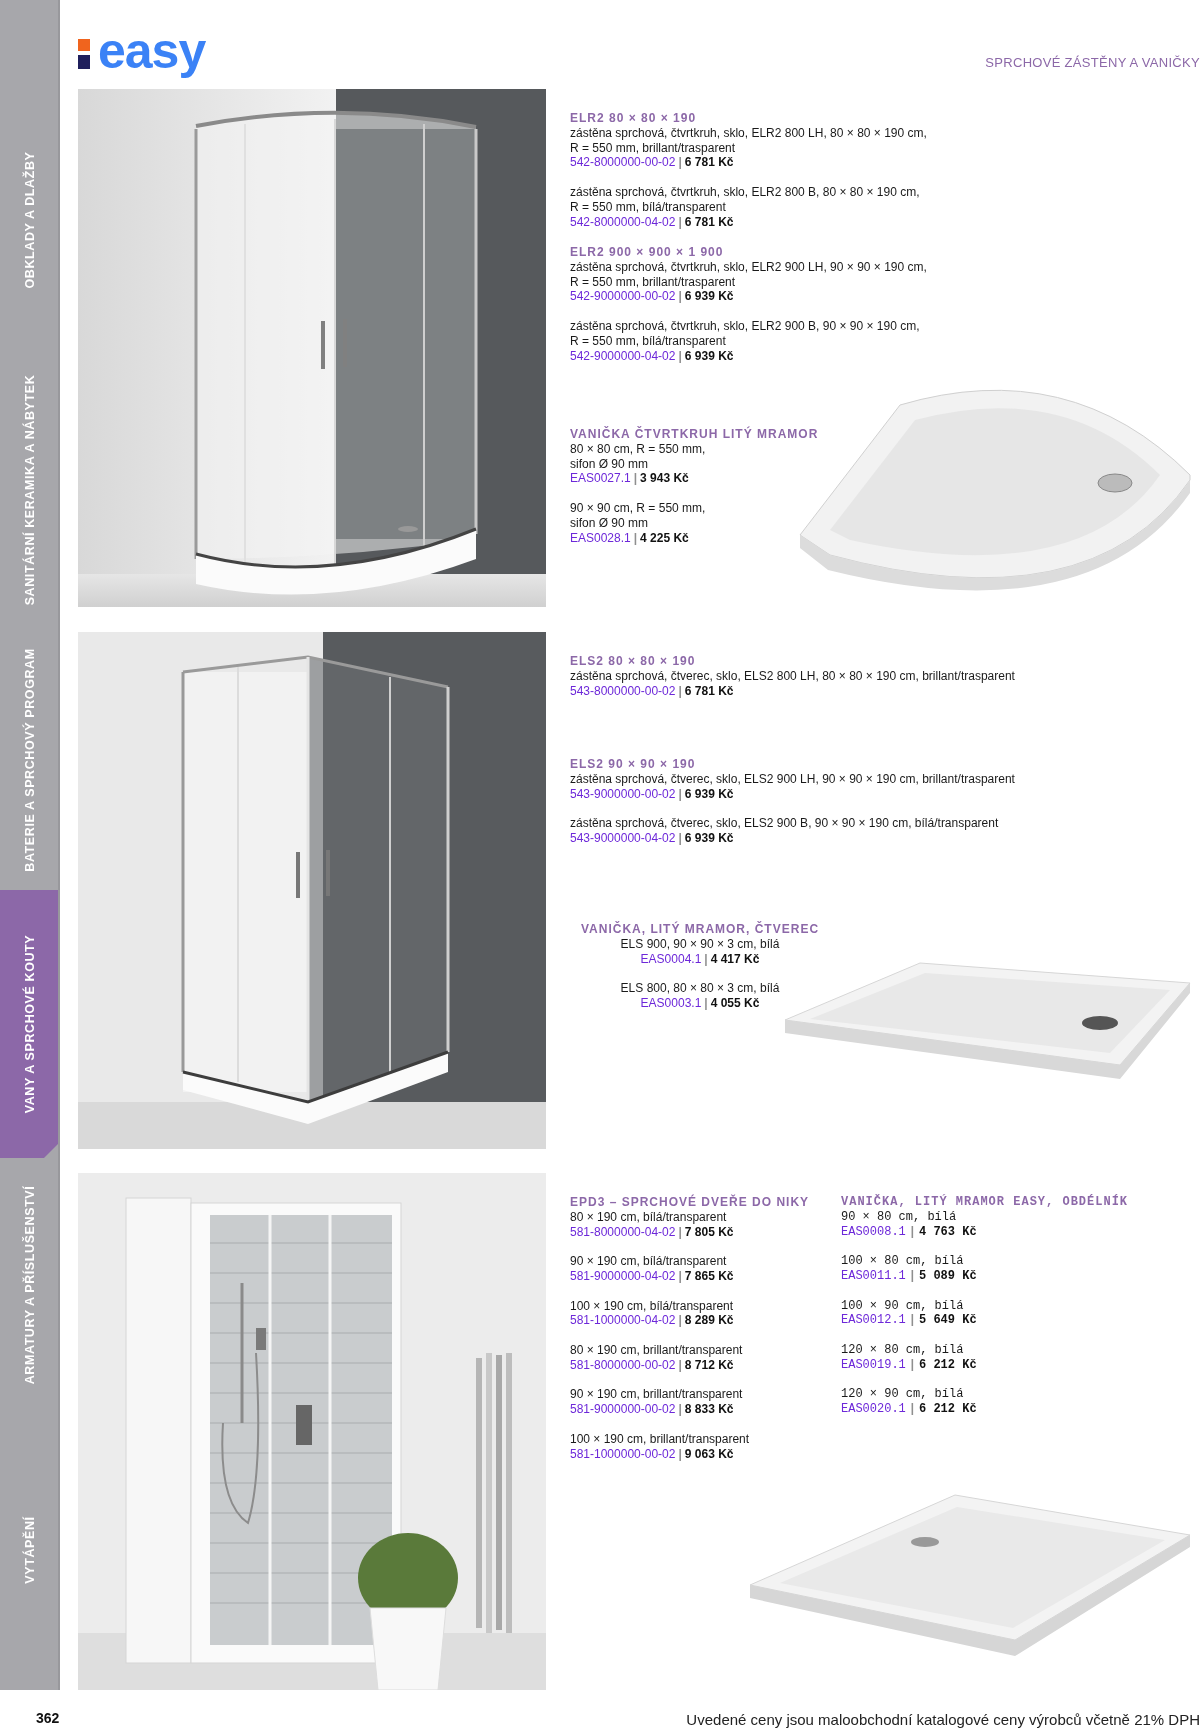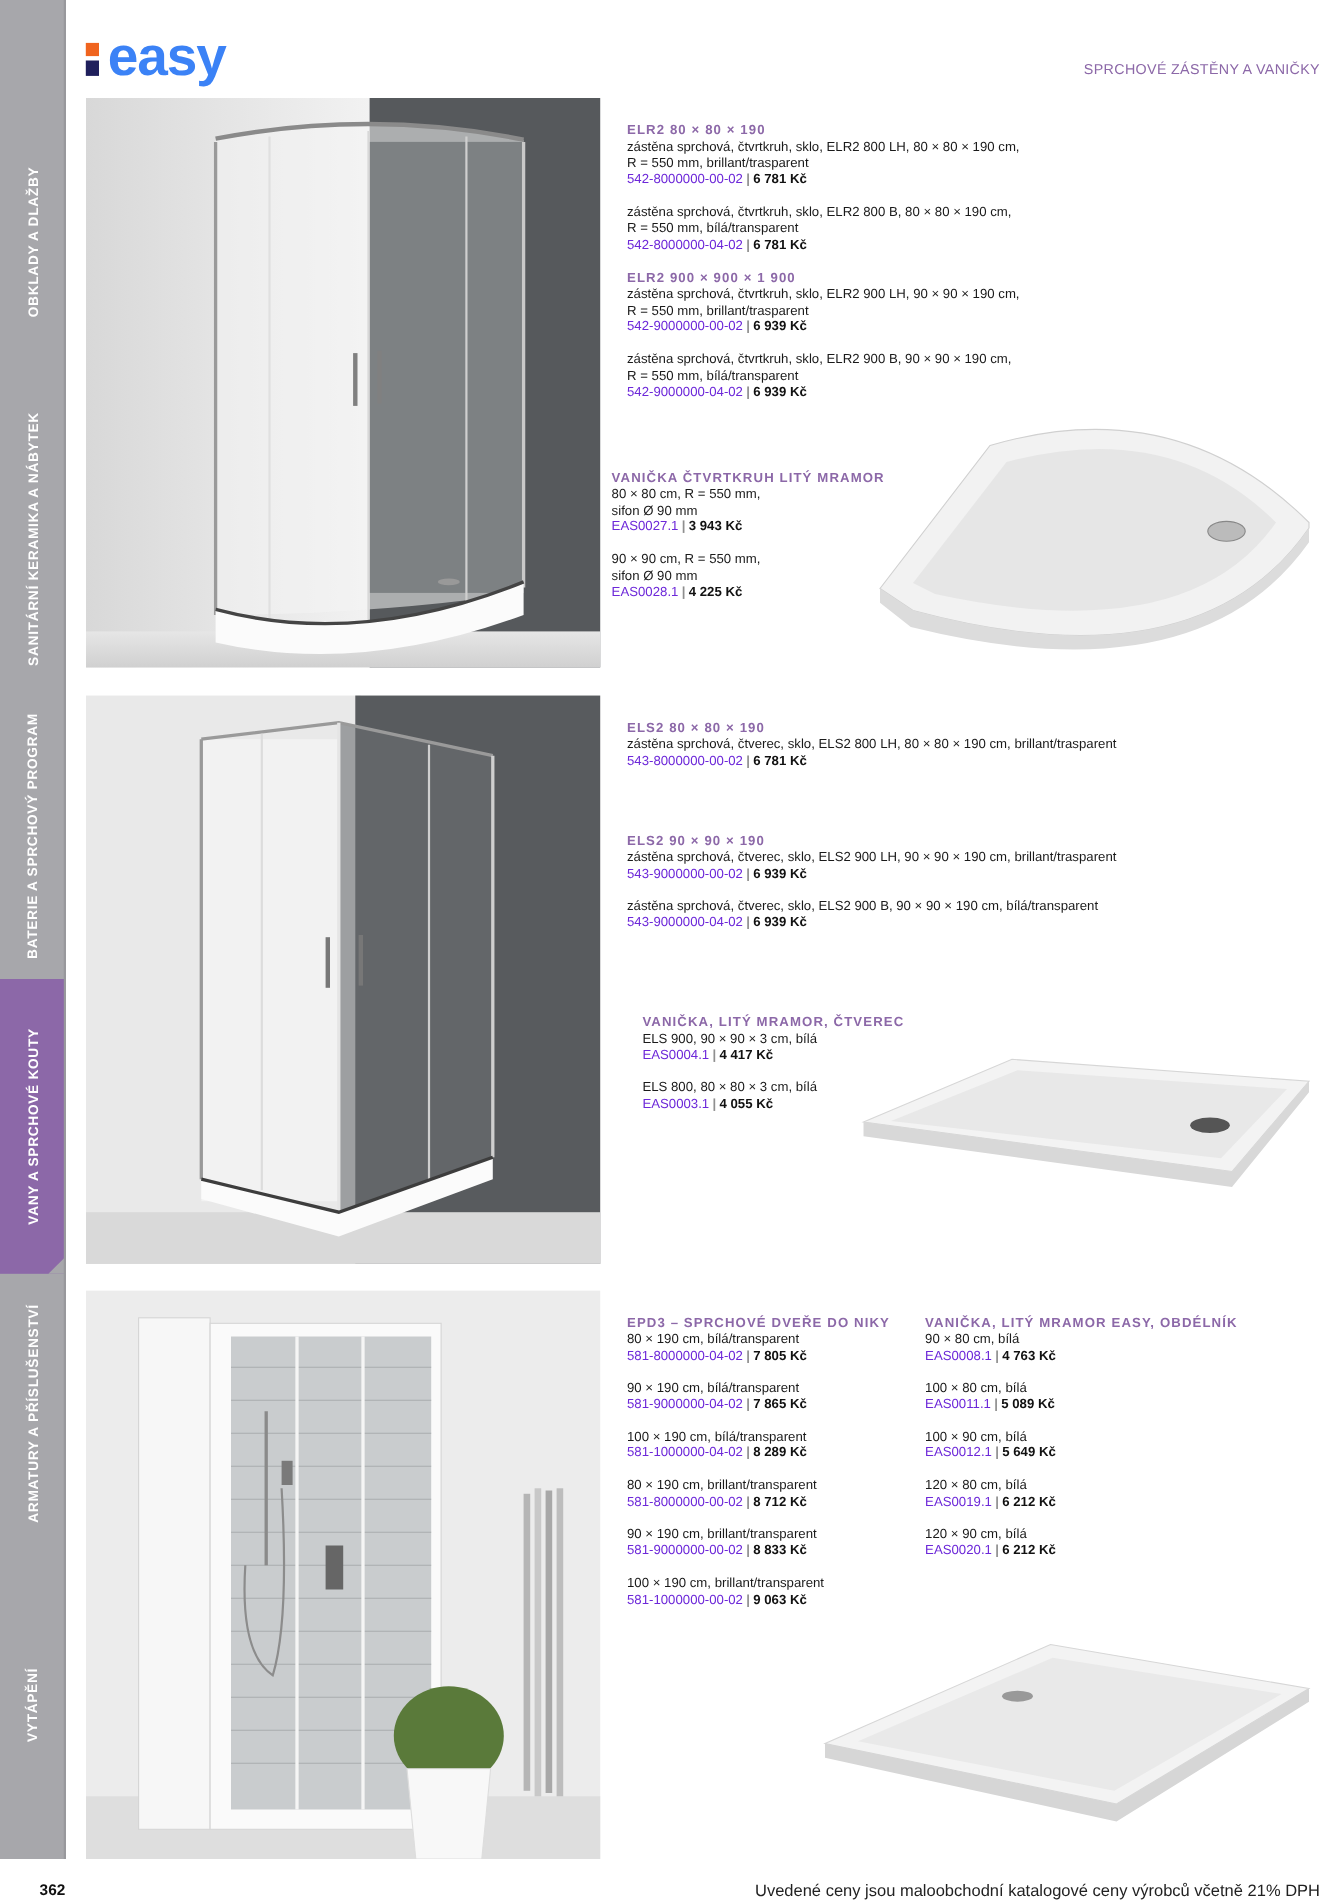--- a/index.html
+++ b/index.html
@@ -129,21 +129,21 @@
     <div>R = 550 mm, brillant/trasparent</div>
     <div><span class="code">542-9000000-00-02</span><span class="sep">|</span><span class="price">6 939 Kč</span></div>
   </div>
   <div class="entry">
     <div>zástěna sprchová, čtvrtkruh, sklo, ELR2 900 B, 90 × 90 × 190 cm,</div>
     <div>R = 550 mm, bílá/transparent</div>
     <div><span class="code">542-9000000-04-02</span><span class="sep">|</span><span class="price">6 939 Kč</span></div>
   </div>
 </div>
 
-<div class="tblock" style="left:556px;top:427px;width:260px;">
+<div class="tblock" style="left:570px;top:427px;width:260px;">
   <h3>VANIČKA ČTVRTKRUH LITÝ MRAMOR</h3>
   <div class="entry">
     <div>80 × 80 cm, R = 550 mm,</div>
     <div>sifon Ø 90 mm</div>
     <div><span class="code">EAS0027.1</span><span class="sep">|</span><span class="price">3 943 Kč</span></div>
   </div>
   <div class="entry">
     <div>90 × 90 cm, R = 550 mm,</div>
     <div>sifon Ø 90 mm</div>
     <div><span class="code">EAS0028.1</span><span class="sep">|</span><span class="price">4 225 Kč</span></div>
@@ -192,21 +192,21 @@
   <div class="entry">
     <div>zástěna sprchová, čtverec, sklo, ELS2 900 LH, 90 × 90 × 190 cm, brillant/trasparent</div>
     <div><span class="code">543-9000000-00-02</span><span class="sep">|</span><span class="price">6 939 Kč</span></div>
   </div>
   <div class="entry">
     <div>zástěna sprchová, čtverec, sklo, ELS2 900 B, 90 × 90 × 190 cm, bílá/transparent</div>
     <div><span class="code">543-9000000-04-02</span><span class="sep">|</span><span class="price">6 939 Kč</span></div>
   </div>
 </div>
 
-<div class="tblock" style="left:584px;top:922px;width:260px;">
+<div class="tblock" style="left:570px;top:922px;width:260px;text-align:center;">
   <h3>VANIČKA, LITÝ MRAMOR, ČTVEREC</h3>
   <div class="entry">
     <div>ELS 900, 90 × 90 × 3 cm, bílá</div>
     <div><span class="code">EAS0004.1</span><span class="sep">|</span><span class="price">4 417 Kč</span></div>
   </div>
   <div class="entry">
     <div>ELS 800, 80 × 80 × 3 cm, bílá</div>
     <div><span class="code">EAS0003.1</span><span class="sep">|</span><span class="price">4 055 Kč</span></div>
   </div>
 </div>
@@ -278,21 +278,21 @@
   <div class="entry">
     <div>90 × 190 cm, brillant/transparent</div>
     <div><span class="code">581-9000000-00-02</span><span class="sep">|</span><span class="price">8 833 Kč</span></div>
   </div>
   <div class="entry">
     <div>100 × 190 cm, brillant/transparent</div>
     <div><span class="code">581-1000000-00-02</span><span class="sep">|</span><span class="price">9 063 Kč</span></div>
   </div>
 </div>
 
-<div class="tblock" style="left:841px;top:1195px;width:320px;">
+<div class="tblock" style="left:841px;top:1195px;width:320px;font-family:Liberation Mono, monospace;">
   <h3>VANIČKA, LITÝ MRAMOR EASY, OBDÉLNÍK</h3>
   <div class="entry">
     <div>90 × 80 cm, bílá</div>
     <div><span class="code">EAS0008.1</span><span class="sep">|</span><span class="price">4 763 Kč</span></div>
   </div>
   <div class="entry">
     <div>100 × 80 cm, bílá</div>
     <div><span class="code">EAS0011.1</span><span class="sep">|</span><span class="price">5 089 Kč</span></div>
   </div>
   <div class="entry">

